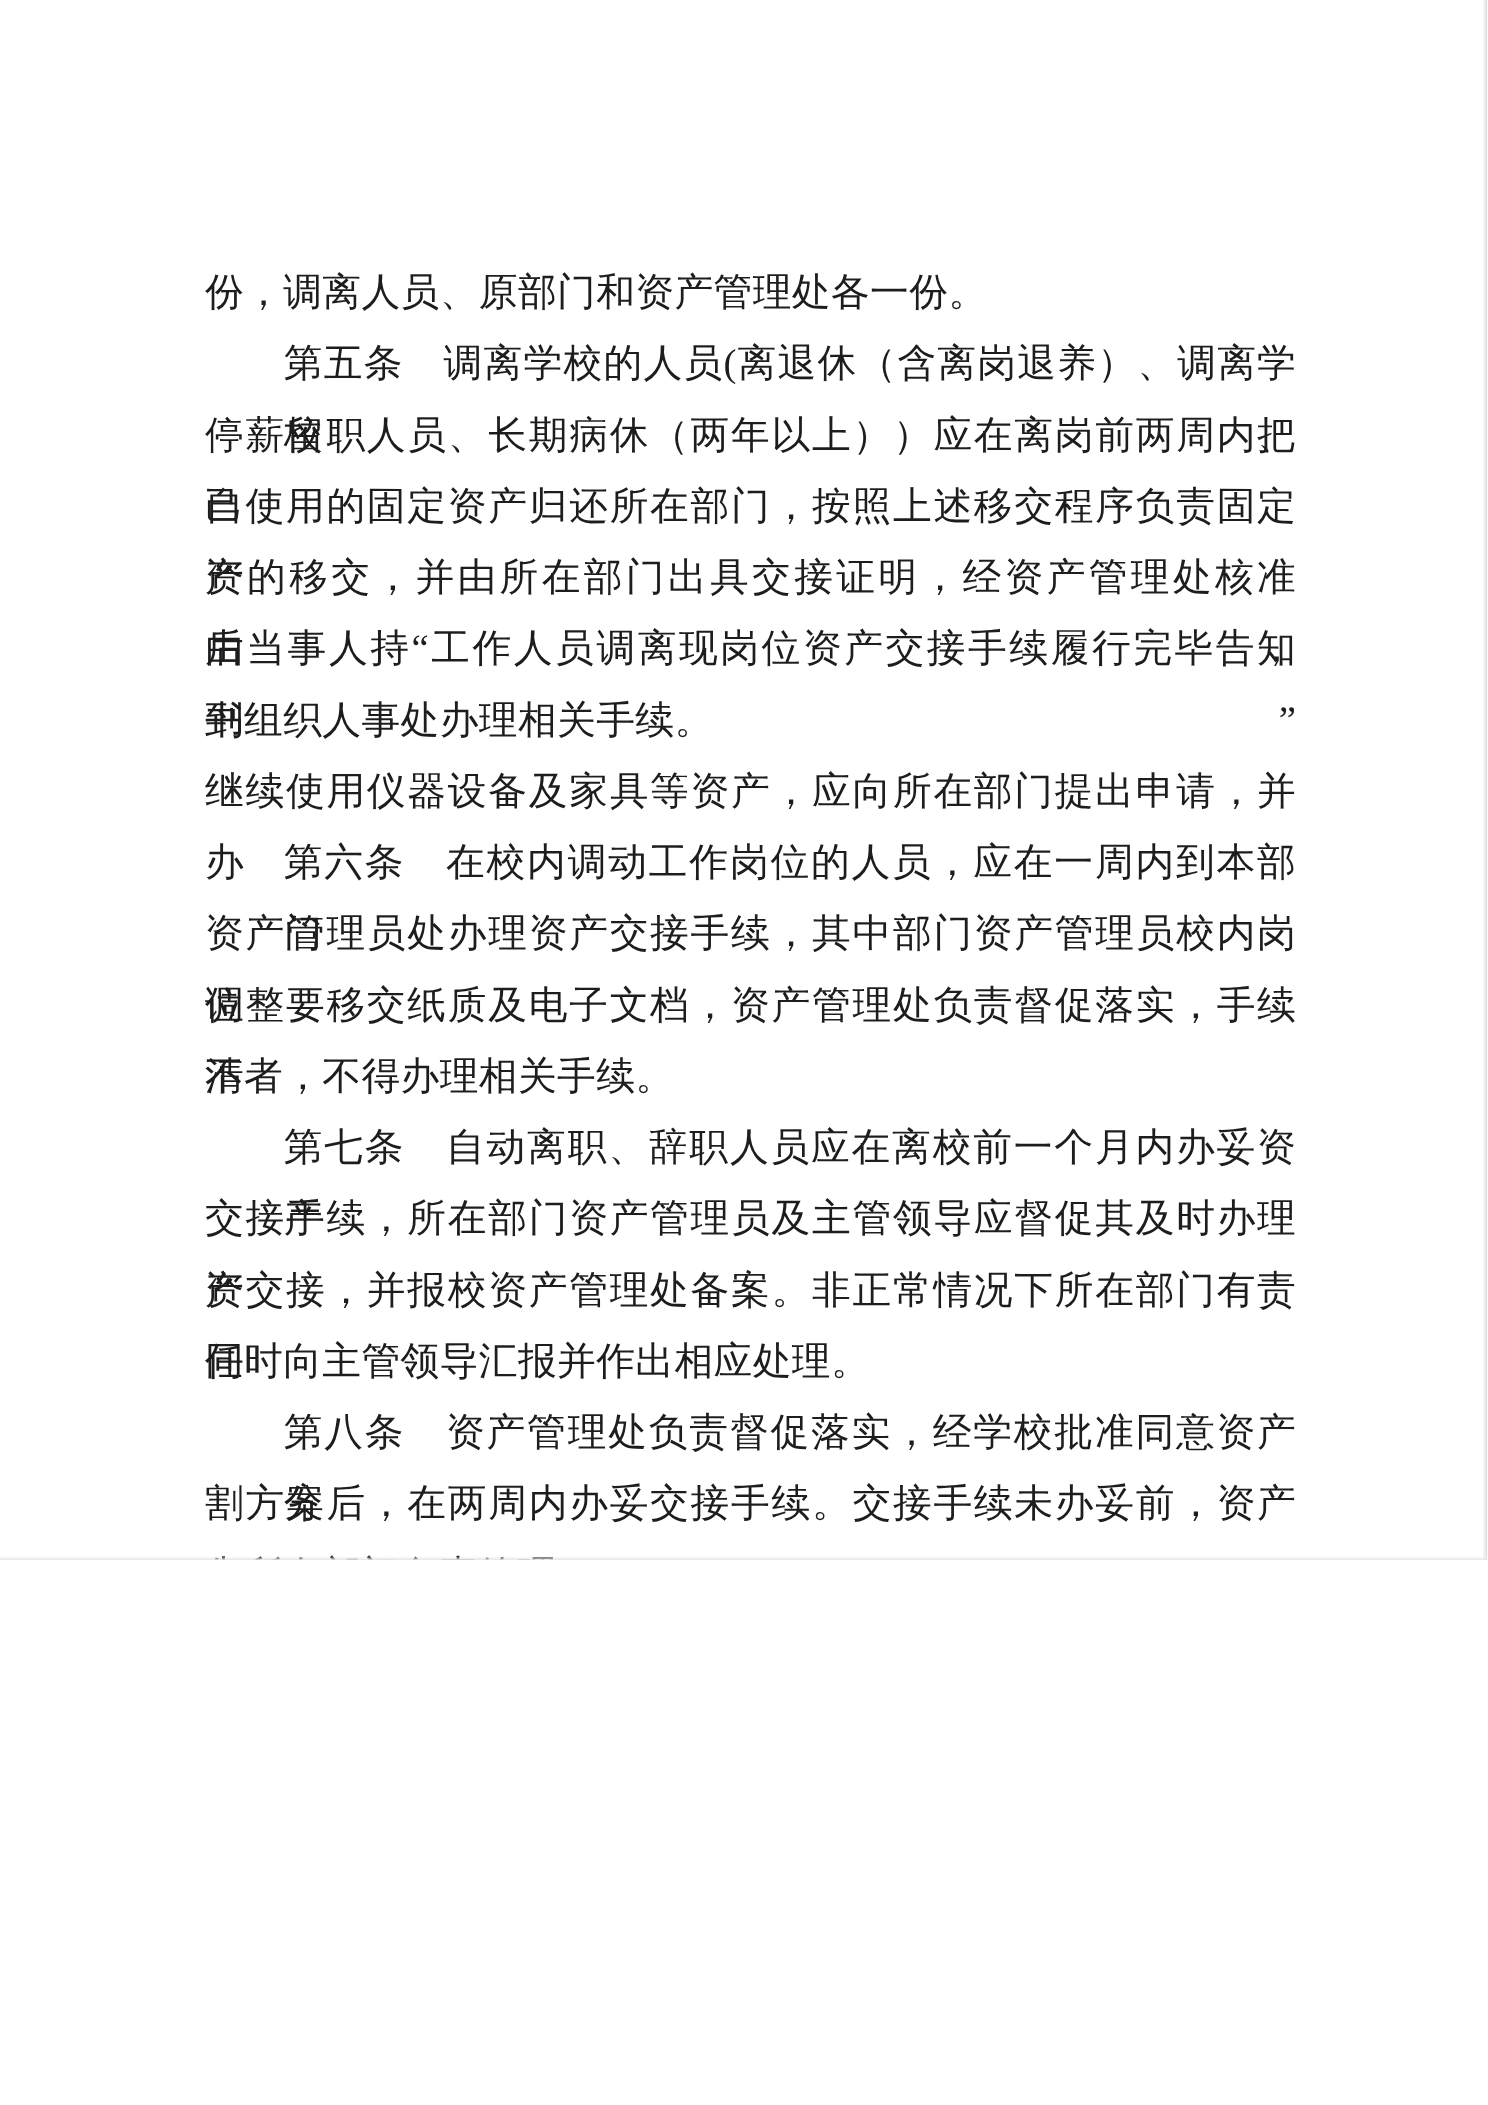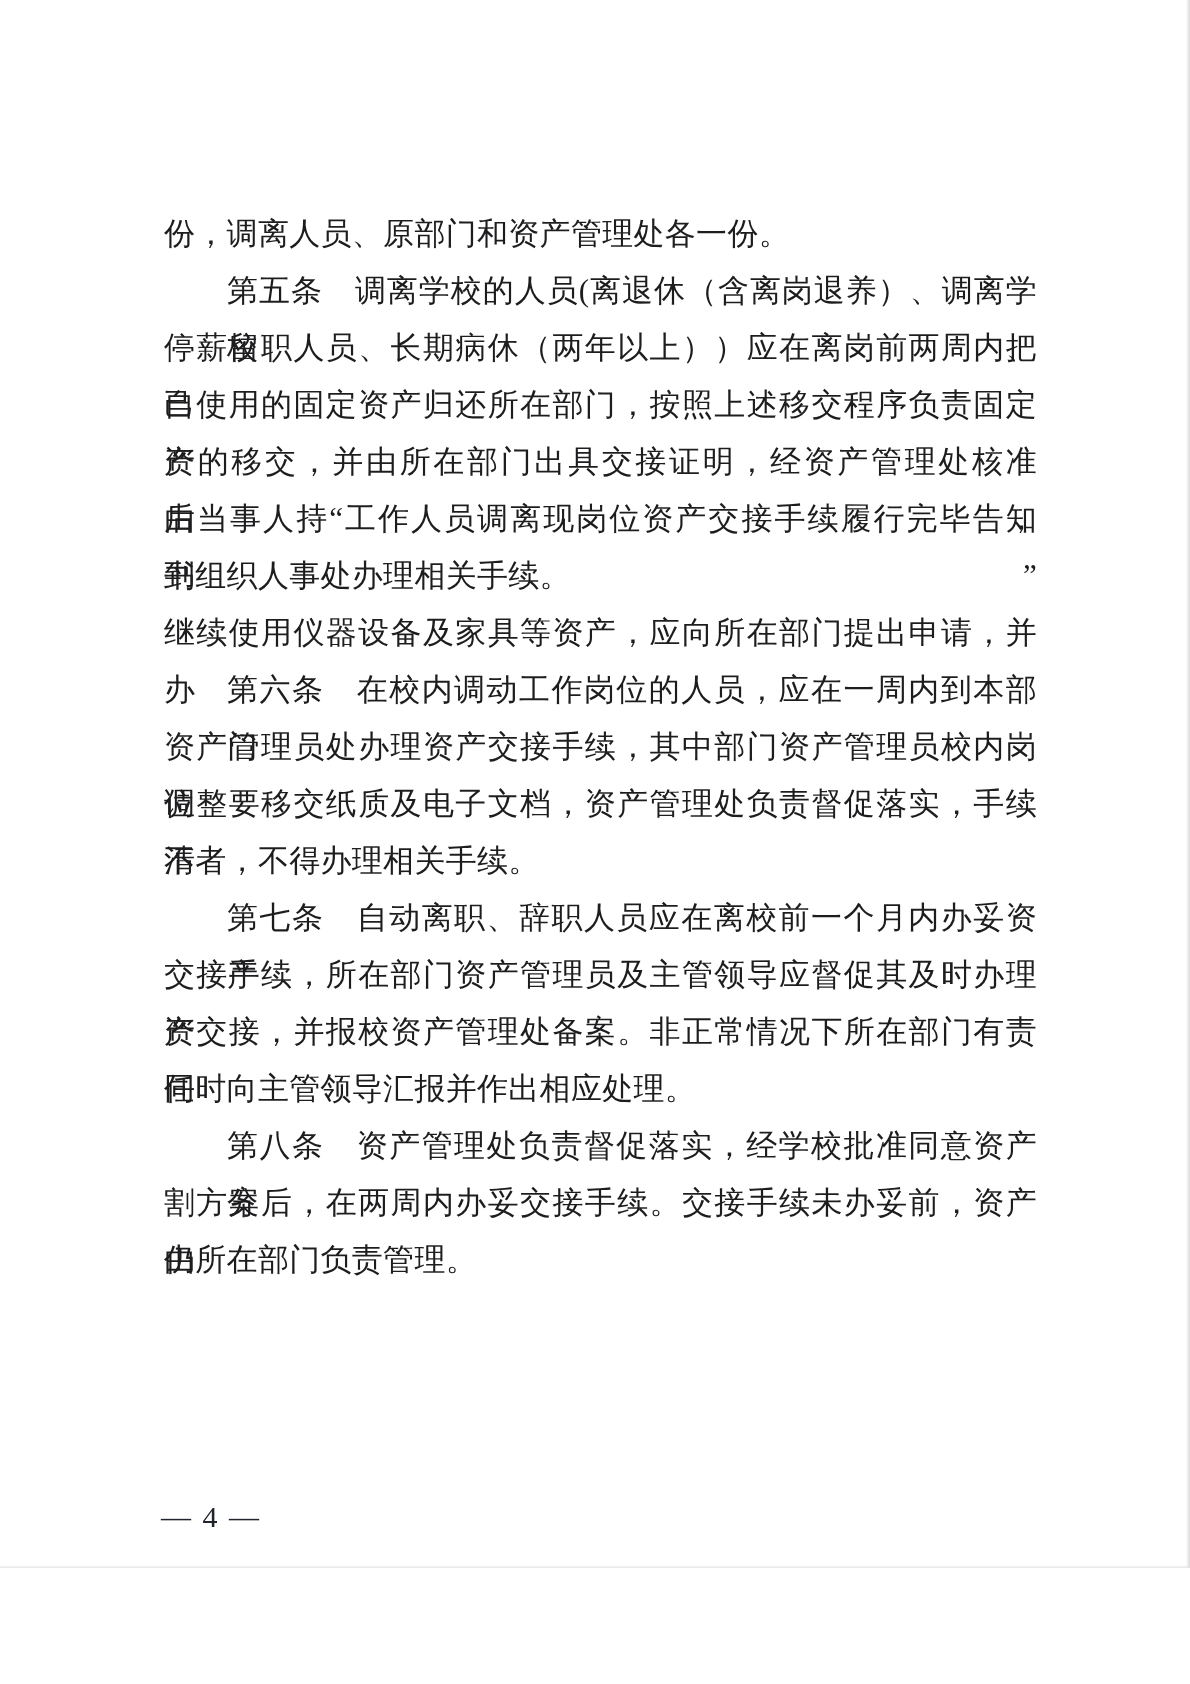--- a/index.html
+++ b/index.html
@@ -3,21 +3,21 @@
 <meta charset="utf-8">
 <style>
   html, body {
     margin: 0;
     padding: 0;
     background: #ffffff;
   }
   .page {
     position: relative;
     width: 1190px;
-    height: 1568px;
+    height: 1248px;
     background: #ffffff;
     overflow: hidden;
     font-family: "Liberation Serif", "DejaVu Serif", serif;
     color: #1d1d1f;
   }
   .doc-body {
     position: absolute;
     left: 164px;
     top: 205px;
     width: 873px;

